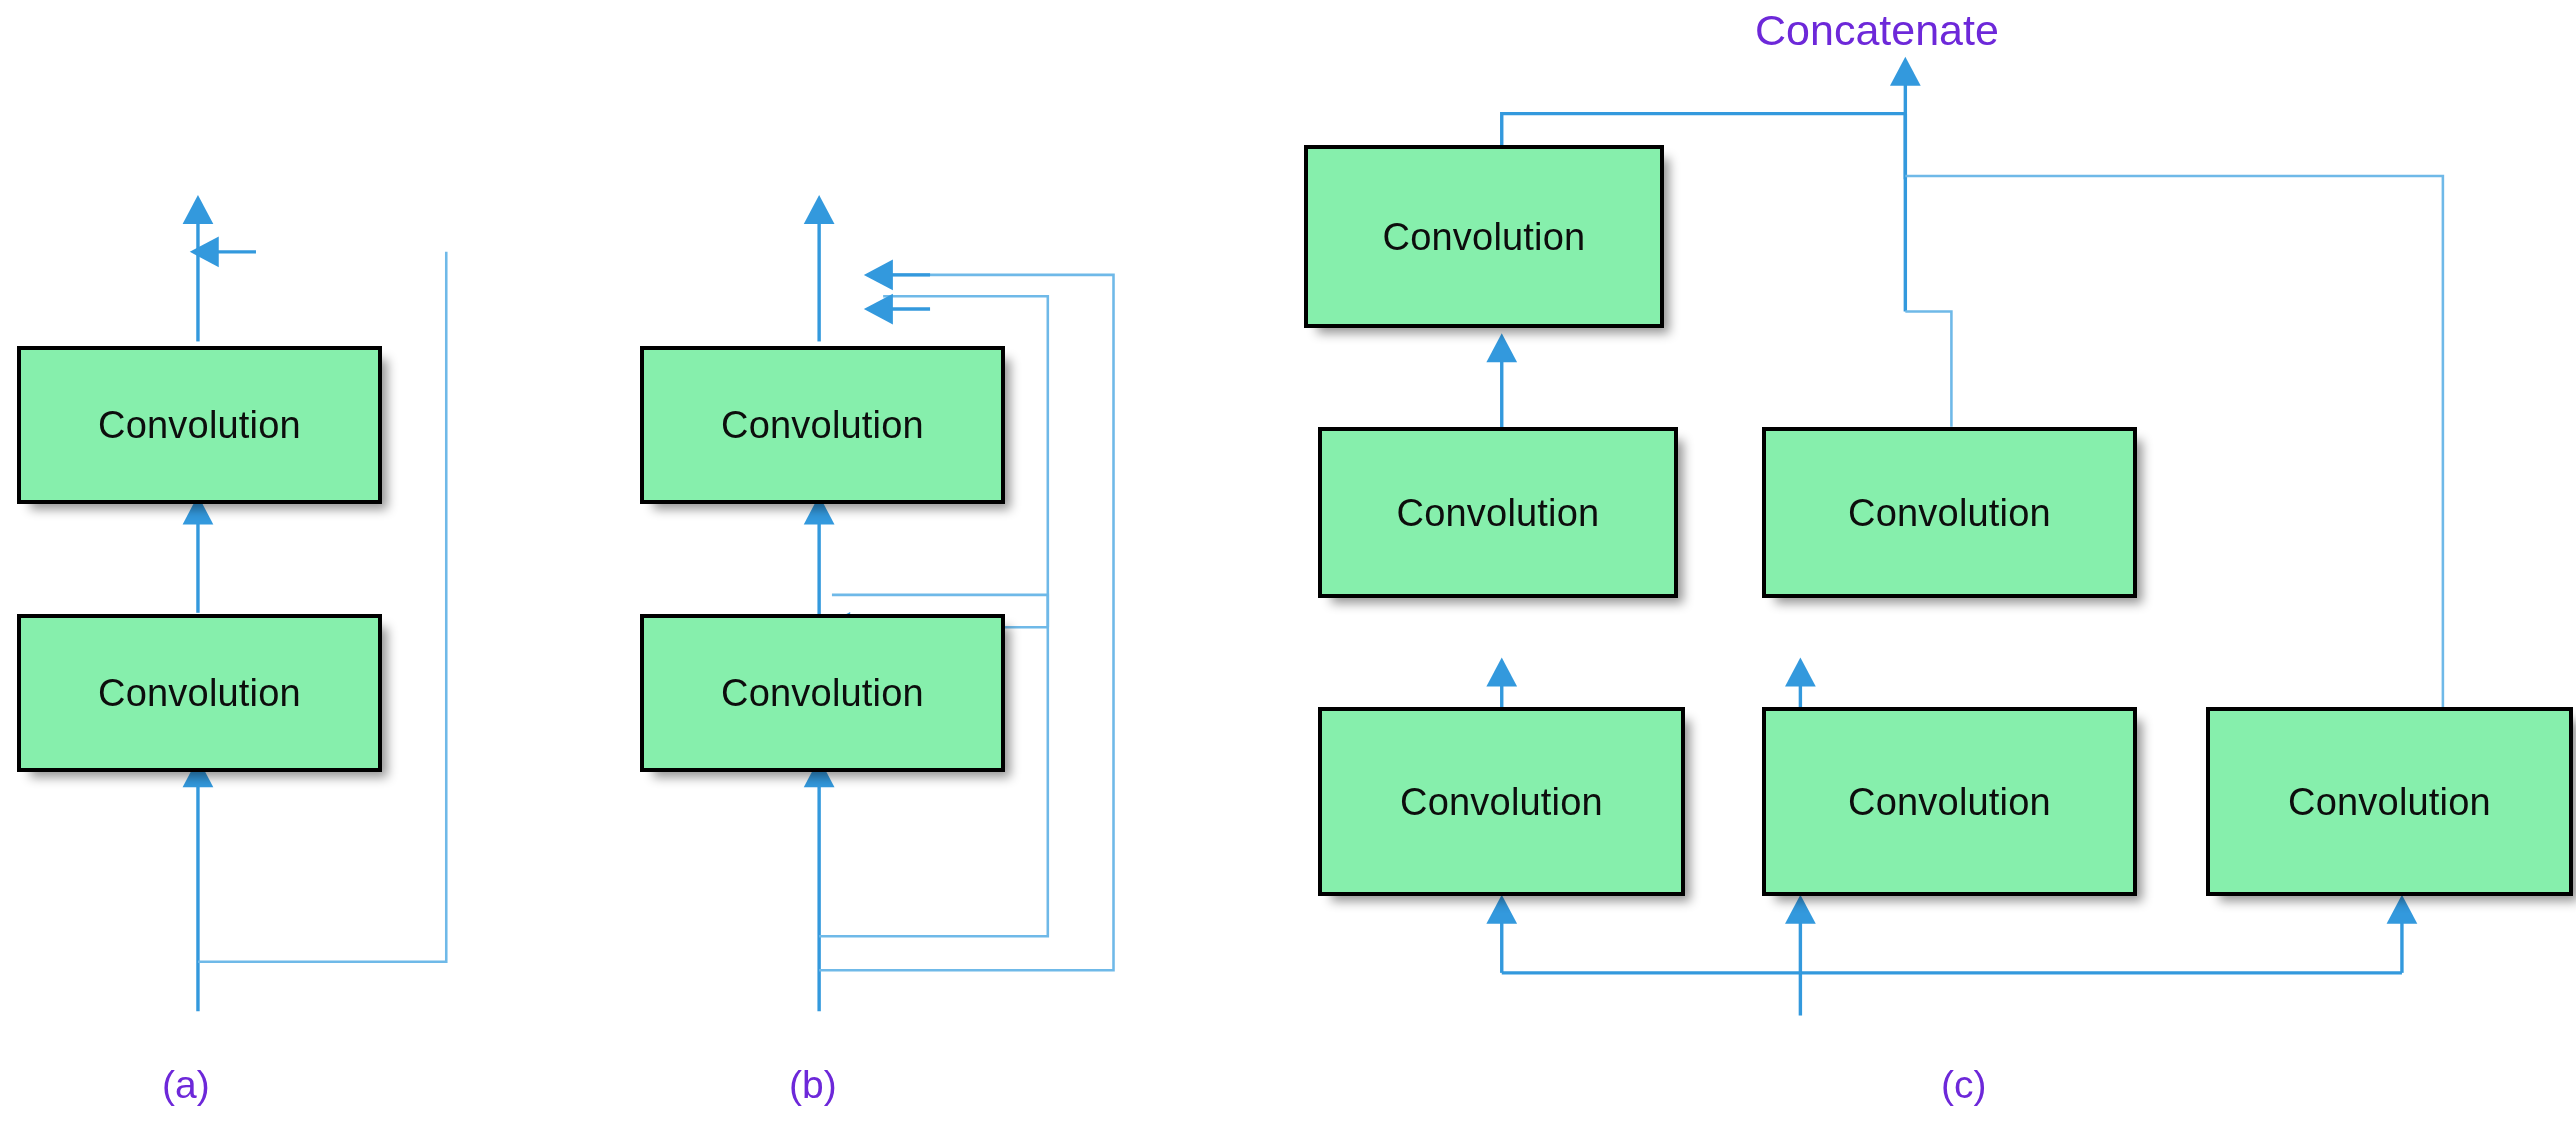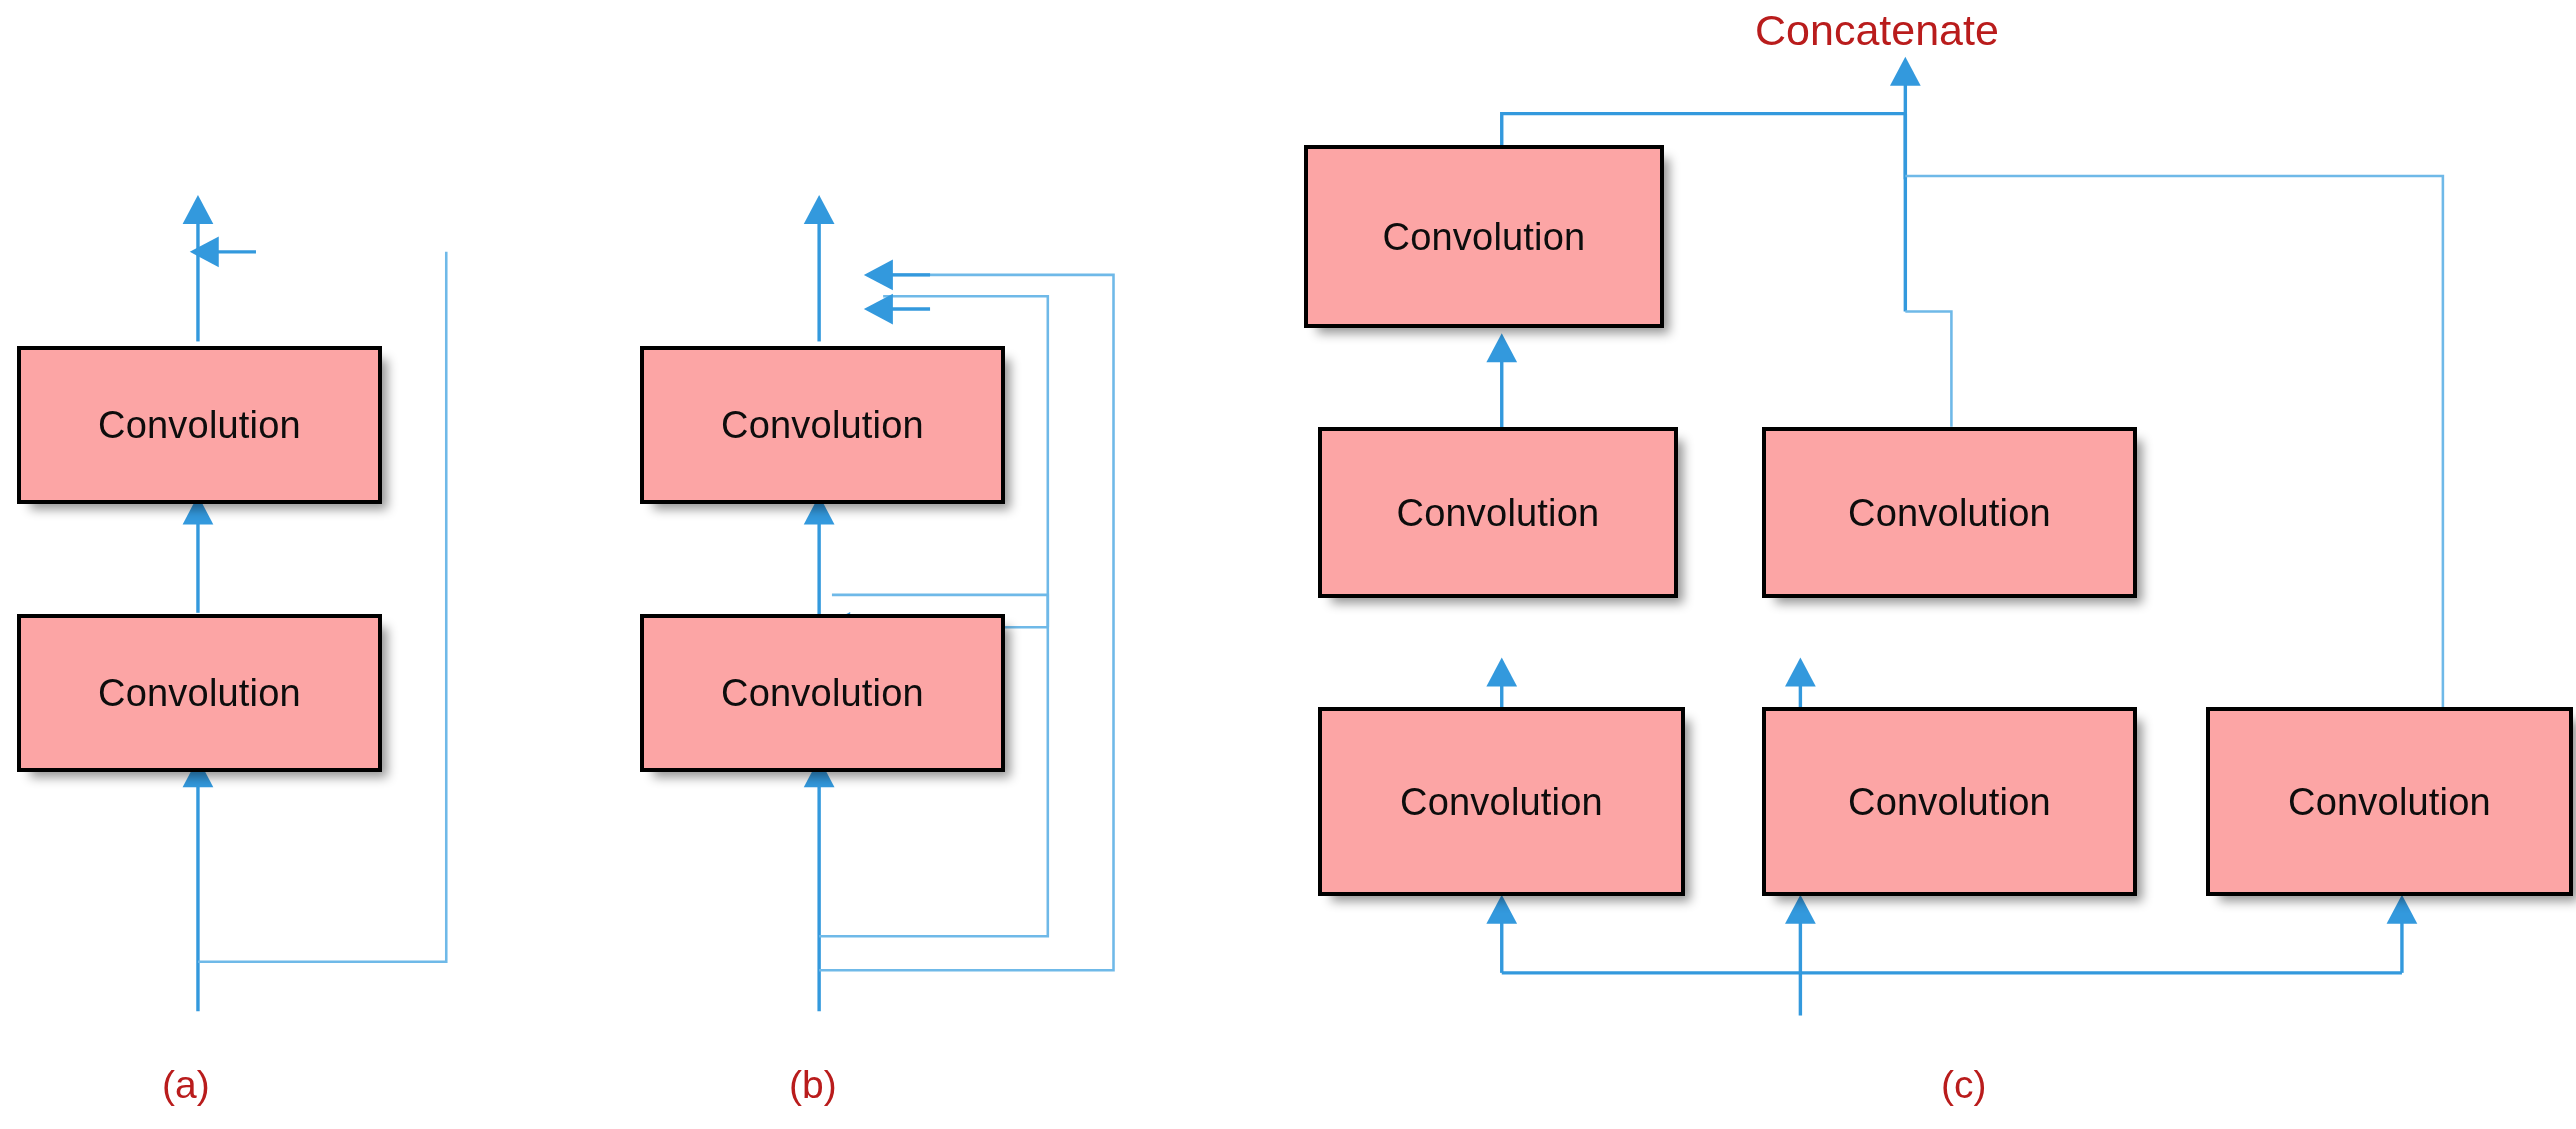--- a/index.html
+++ b/index.html
@@ -1,38 +1,38 @@
 <!DOCTYPE html>
 <html style="font-size:13.7px"><head>
 <meta charset="utf-8">
 <style>
   html,body{margin:0;padding:0;background:#ffffff;}
   body{font-family:"Liberation Sans",sans-serif;}
   #stage{position:relative;width:2576px;height:1130px;background:#ffffff;overflow:hidden;}
   #wires{position:absolute;left:0;top:0;width:2576px;height:1130px;}
   .conv-box{
     position:absolute;
-    background:#fca5a5;
+    background:#86efac;
     border:4.3px solid #000000;
     box-sizing:border-box;
     box-shadow:9.4px 9.4px 10.2px -3.4px rgba(0,0,0,0.42);
     display:flex;align-items:center;justify-content:center;
   }
   .conv-label{
     font-family:"Liberation Sans",sans-serif;
     font-size:38px;
     color:#0d0d0d;
     letter-spacing:0.2px;
     white-space:nowrap;
     line-height:1;
   }
   .free-text{
     position:absolute;
     font-family:"Liberation Sans",sans-serif;
-    color:#b91c1c;
+    color:#6d28d9;
     white-space:nowrap;
     line-height:1;
   }
   .panel-caption{font-size:39px;}
   .concat-text{font-size:43px;}
 </style>
 </head>
 <body>
 
 <div id="stage">

